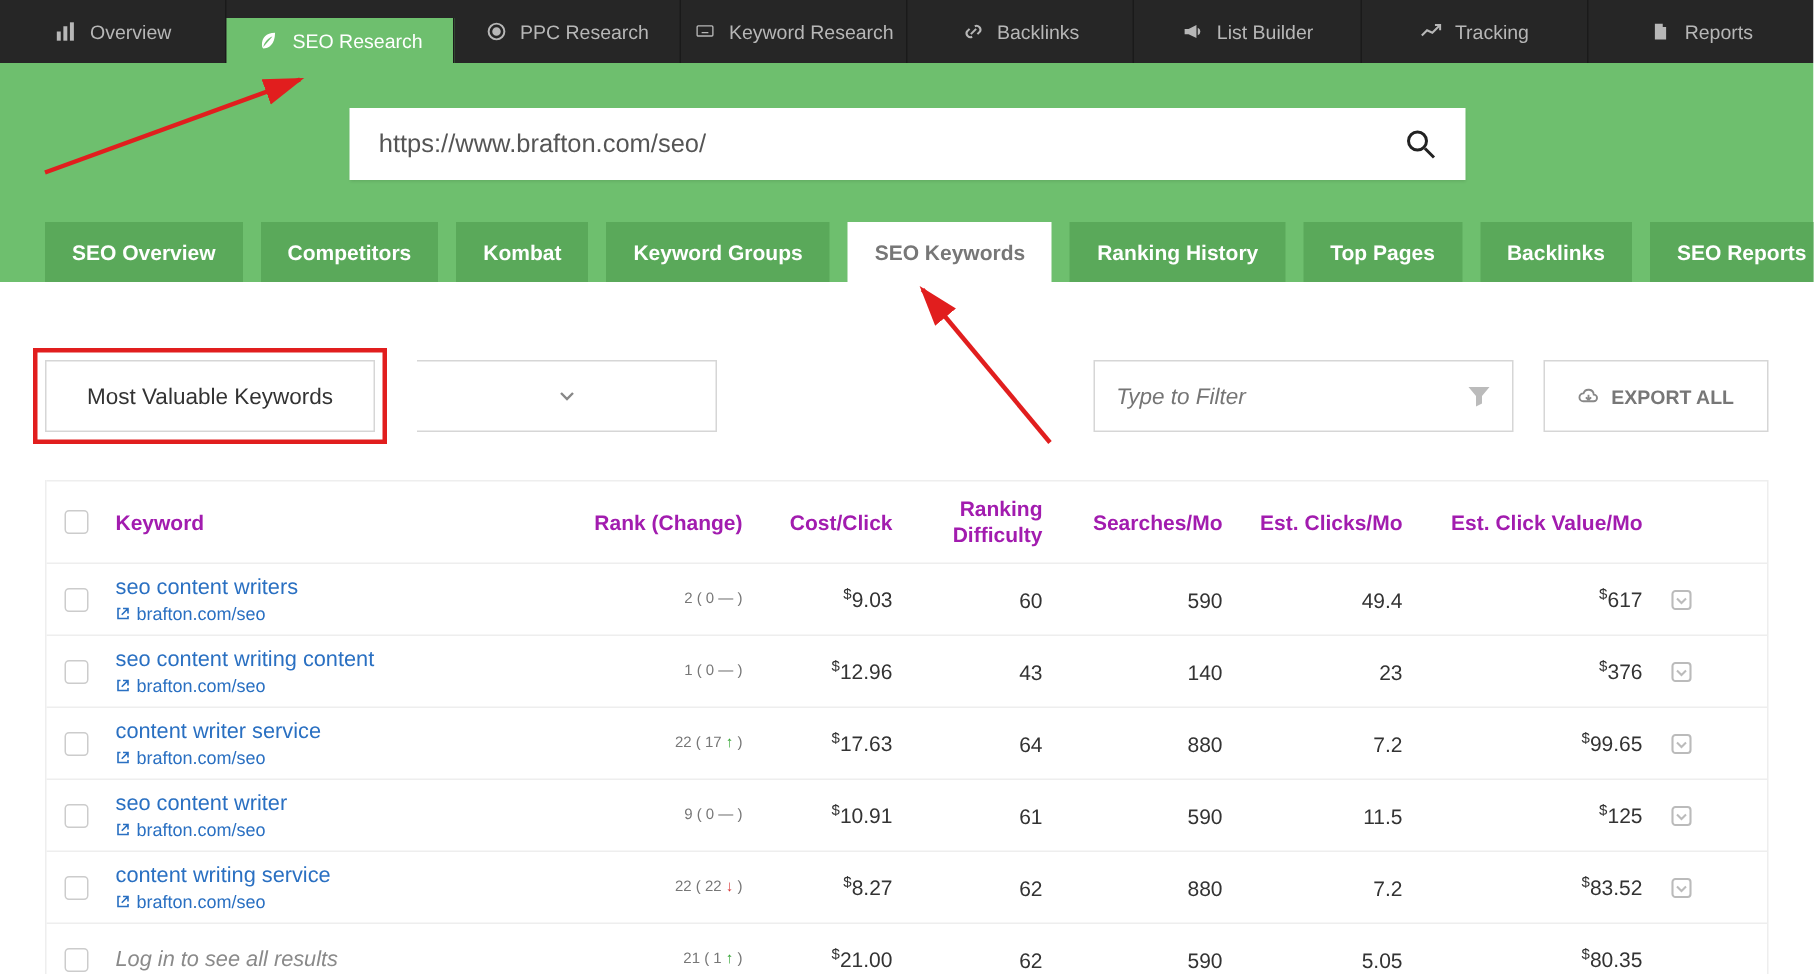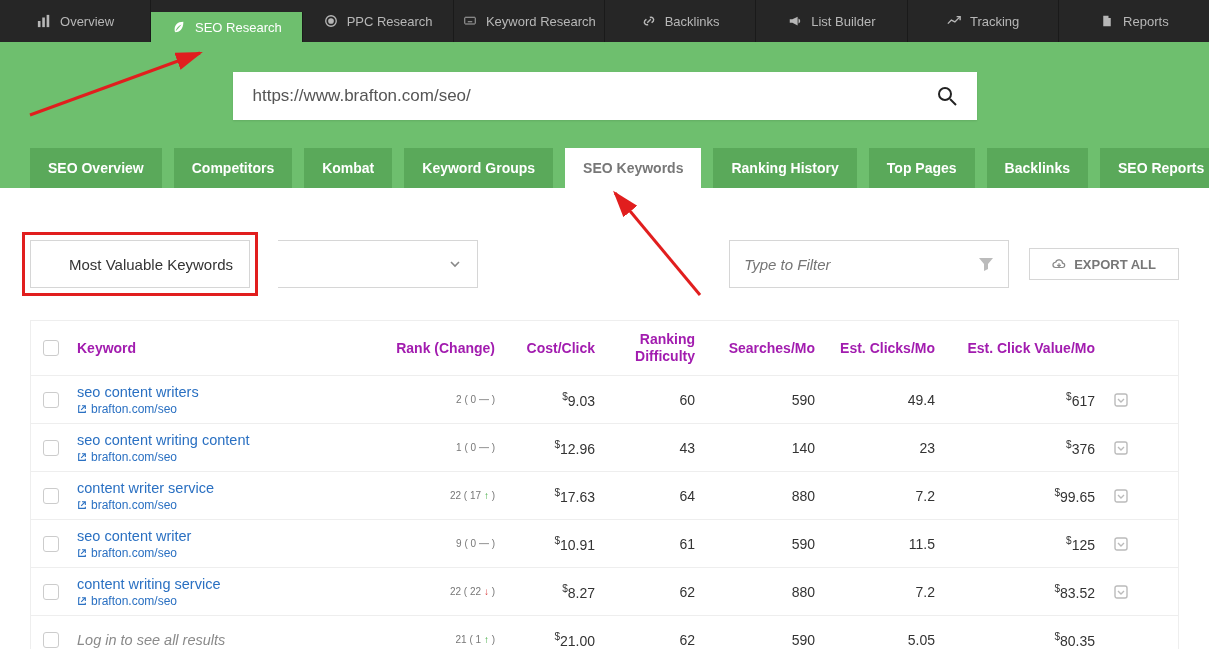--- a/index.html
+++ b/index.html
@@ -39,34 +39,34 @@
 
   
   .controls {
     display: flex; align-items: center; justify-content: flex-start;
     padding: 44px 30px 24px 30px; gap: 20px; background:#fff;
   }
   .dropdown {
     position: relative;
     width: 440px; height: 48px; border: 1px solid #d6d6d6;
     display:flex; align-items:center; padding: 0 16px; color:#333;
-    font-size: 15px; cursor: pointer; justify-content: flex-end;
+    font-size: 15px; cursor: pointer; justify-content: center;
   }
   .redbox { border: 3px solid #e11e1e; padding: 5px; margin-left:-8px; }
   .spacer { flex: 1; }
   .filter-input {
     width: 280px; height: 48px; border: 1px solid #d6d6d6;
     display:flex; align-items:center; padding: 0 14px; gap:10px;
   }
   .filter-input input {
     flex:1; border:none; outline:none; font-size:15px; font-style: italic; color:#999;
   }
   .filter-icon { color:#bbb; }
   .export-btn {
-    height:32px; padding: 0 22px; border:1px solid #d6d6d6; background:#fff;
+    height:48px; padding: 0 22px; border:1px solid #d6d6d6; background:#fff;
     color:#777; font-weight:600; font-size:13px; display:flex; align-items:center; gap:8px; cursor:pointer;
   }
 
   
   .tbl { width: calc(100% - 60px); margin: 0 30px; border: 1px solid #eee; border-top:none; }
   .thead, .trow {
     display: grid;
     grid-template-columns: 40px 310px 120px 100px 100px 120px 120px 160px 40px;
     align-items: center;
   }

